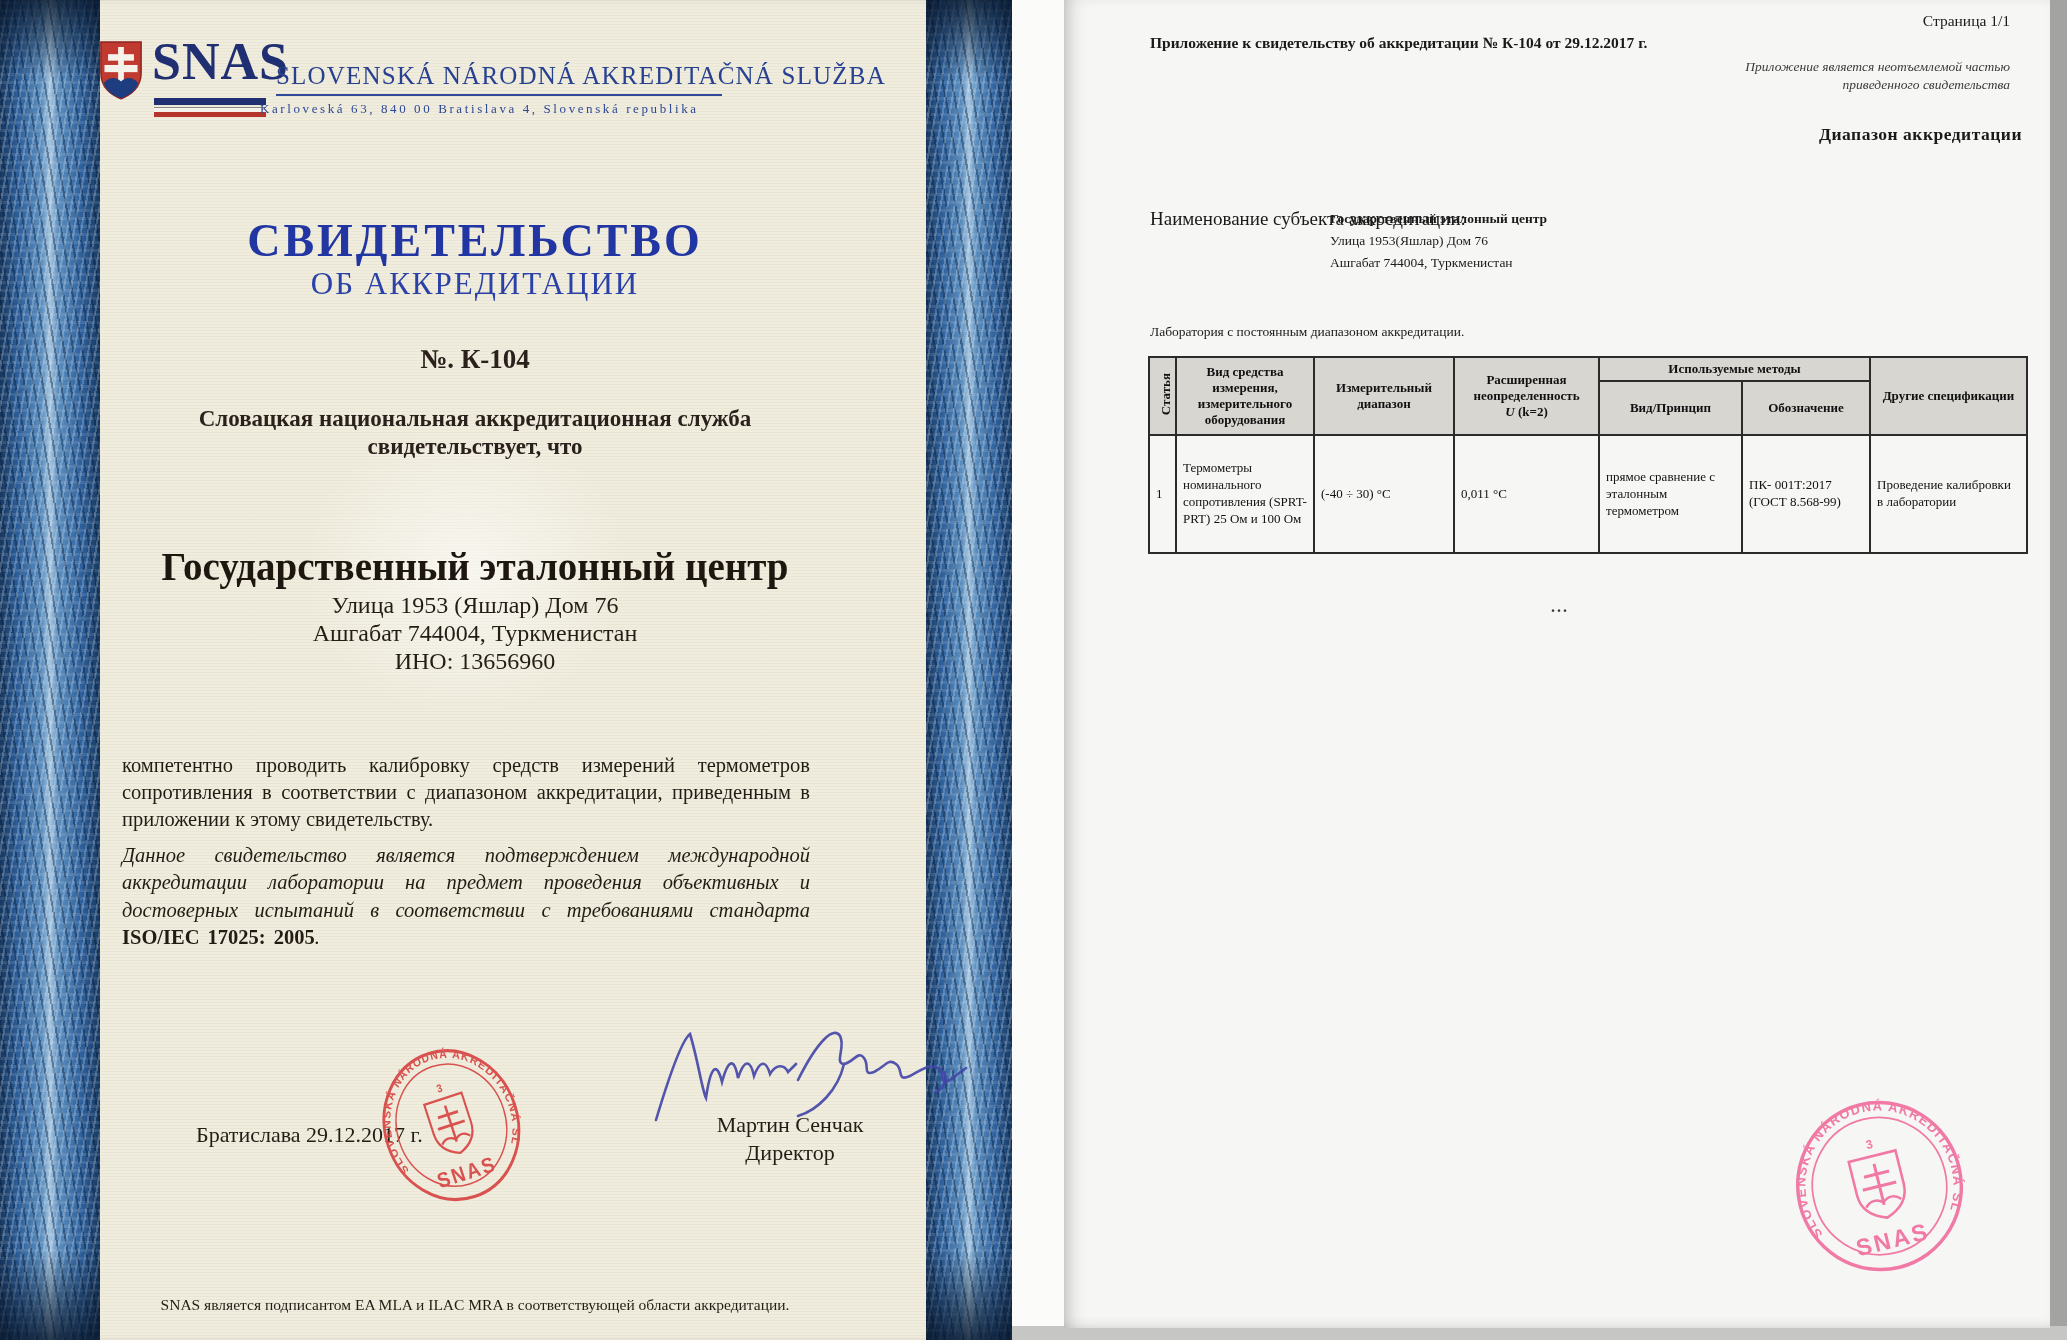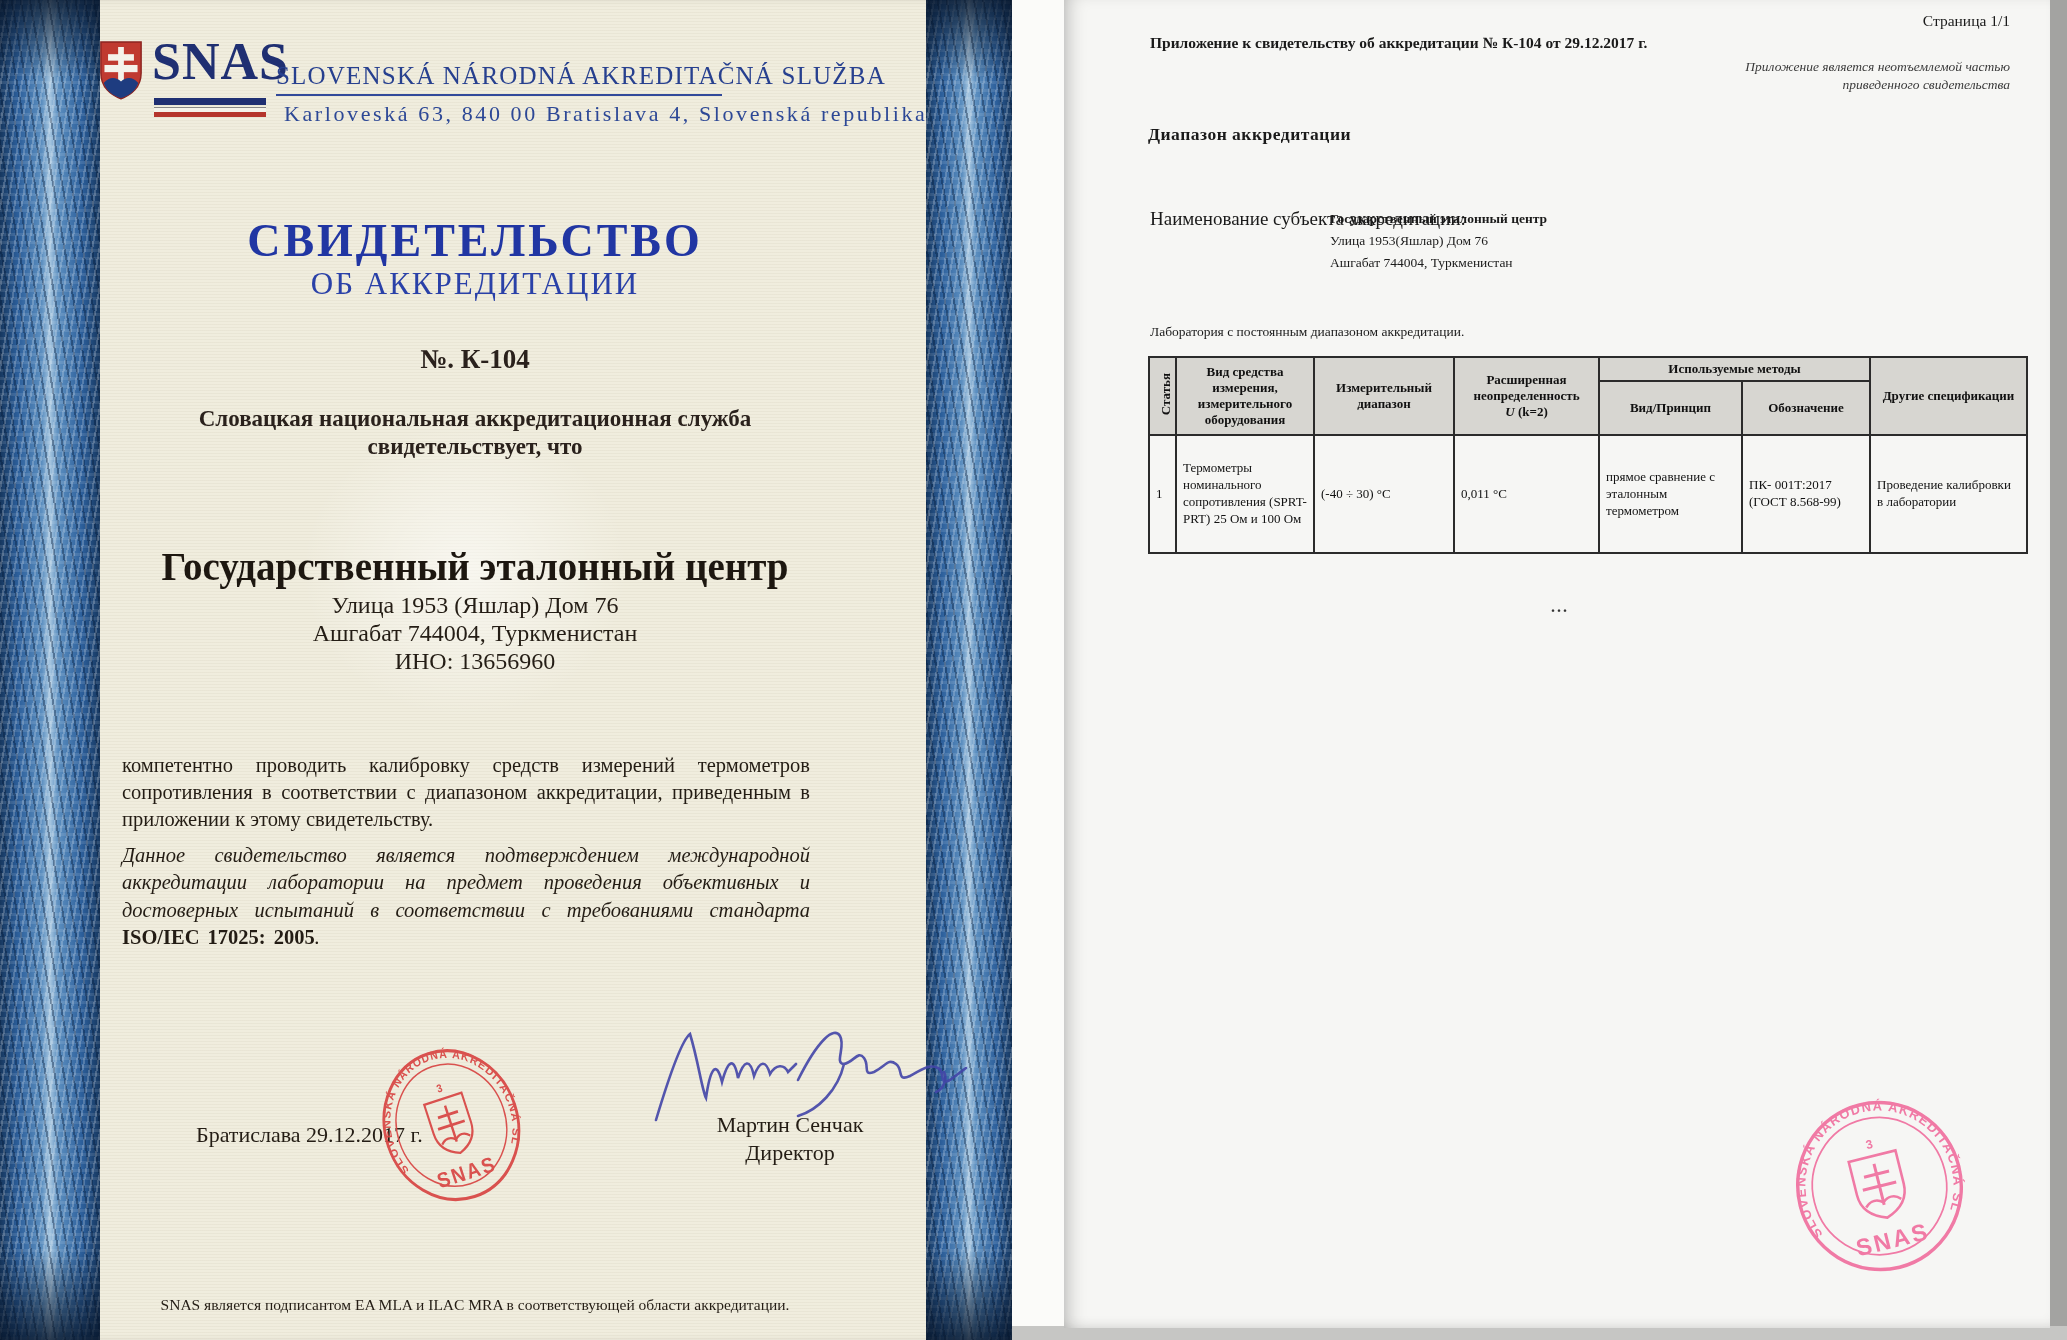--- a/index.html
+++ b/index.html
@@ -31,21 +31,21 @@
     background:radial-gradient(ellipse at center, rgba(255,255,255,.55), rgba(255,255,255,0) 70%);
   }
   .logo-row{position:absolute;left:98px;top:30px;}
   .logo-shield{position:absolute;left:0;top:8px;}
   .snas-word{position:absolute;left:54px;top:2px;font-size:52px;font-weight:bold;color:#1f2f72;letter-spacing:1px;}
   .snas-bars{position:absolute;left:56px;top:68px;width:112px;}
   .bar-navy{height:7px;background:#1f2f72;}
   .bar-flag{margin-top:2px;height:9px;background:linear-gradient(180deg,#f4f2ea 0 40%,#b5352c 40% 100%);border-top:1px solid #888;}
   .org-name{position:absolute;left:178px;top:32px;width:470px;font-size:25px;color:#27408f;letter-spacing:1.2px;white-space:nowrap;}
   .org-rule{position:absolute;left:178px;top:64px;width:446px;height:2px;background:#31499a;}
-  .org-addr{position:absolute;left:186px;top:71px;font-size:22px;color:#2d4896;letter-spacing:2.6px;white-space:nowrap;}
+  .org-addr{position:absolute;left:162px;top:71px;font-size:13px;color:#2d4896;letter-spacing:2.6px;white-space:nowrap;}
   .c-center{position:absolute;left:70px;width:810px;text-align:center;}
   .cert-title1{top:214px;font-size:46px;font-weight:bold;color:#2136a3;letter-spacing:3px;}
   .cert-title2{top:266px;font-size:31px;color:#2a41a8;letter-spacing:2px;}
   .cert-number{top:344px;font-size:27px;font-weight:bold;color:#2a211c;}
   .cert-issuer1{top:406px;font-size:23px;font-weight:bold;color:#2a211c;}
   .cert-issuer2{top:434px;font-size:23px;font-weight:bold;color:#2a211c;}
   .subj-name{top:544px;font-size:39px;font-weight:bold;color:#1d1710;}
   .subj-a1{top:592px;font-size:24px;color:#241d15;}
   .subj-a2{top:620px;font-size:24px;color:#241d15;}
   .subj-ino{top:648px;font-size:24px;color:#241d15;}
@@ -72,21 +72,21 @@
   .edge-bottom{position:absolute;left:1012px;top:1326px;width:1055px;height:14px;background:#c6c6c4;}
   .annex{
     position:absolute;left:1064px;top:0;width:986px;height:1328px;
     background:#f6f6f4;color:#1a1a1a;
     box-shadow:inset 14px 0 20px -12px rgba(0,0,0,.28), inset 0 -8px 14px -8px rgba(0,0,0,.12);
   }
   .annex .abs{position:absolute;}
   .page-label{left:636px;top:12px;width:310px;text-align:right;font-size:15.5px;}
   .annex-title{left:86px;top:34px;width:760px;font-size:15.5px;font-weight:bold;white-space:nowrap;}
   .annex-note{left:436px;top:58px;width:510px;text-align:right;font-style:italic;font-size:13.5px;line-height:1.35;color:#3a3a3a;}
-  .annex-heading{left:84px;top:124px;width:874px;text-align:left;font-size:17.5px;font-weight:bold;letter-spacing:.5px;}
+  .annex-heading{left:84px;top:124px;width:874px;text-align:right;font-size:17.5px;font-weight:bold;letter-spacing:.5px;}
   .subj-label{left:86px;top:208px;font-size:19px;}
   .subj-block{left:266px;top:208px;font-size:13.5px;line-height:1.62;}
   .subj-block .bold{font-weight:bold;}
   .lab-note{left:86px;top:324px;font-size:13.5px;}
   .acc-table{
     position:absolute;left:84px;top:356px;width:878px;
     border-collapse:collapse;table-layout:fixed;
     font-size:13px;color:#111;
   }
   .acc-table th,.acc-table td{border:2px solid #2b2b2b;padding:3px 6px;vertical-align:middle;}

